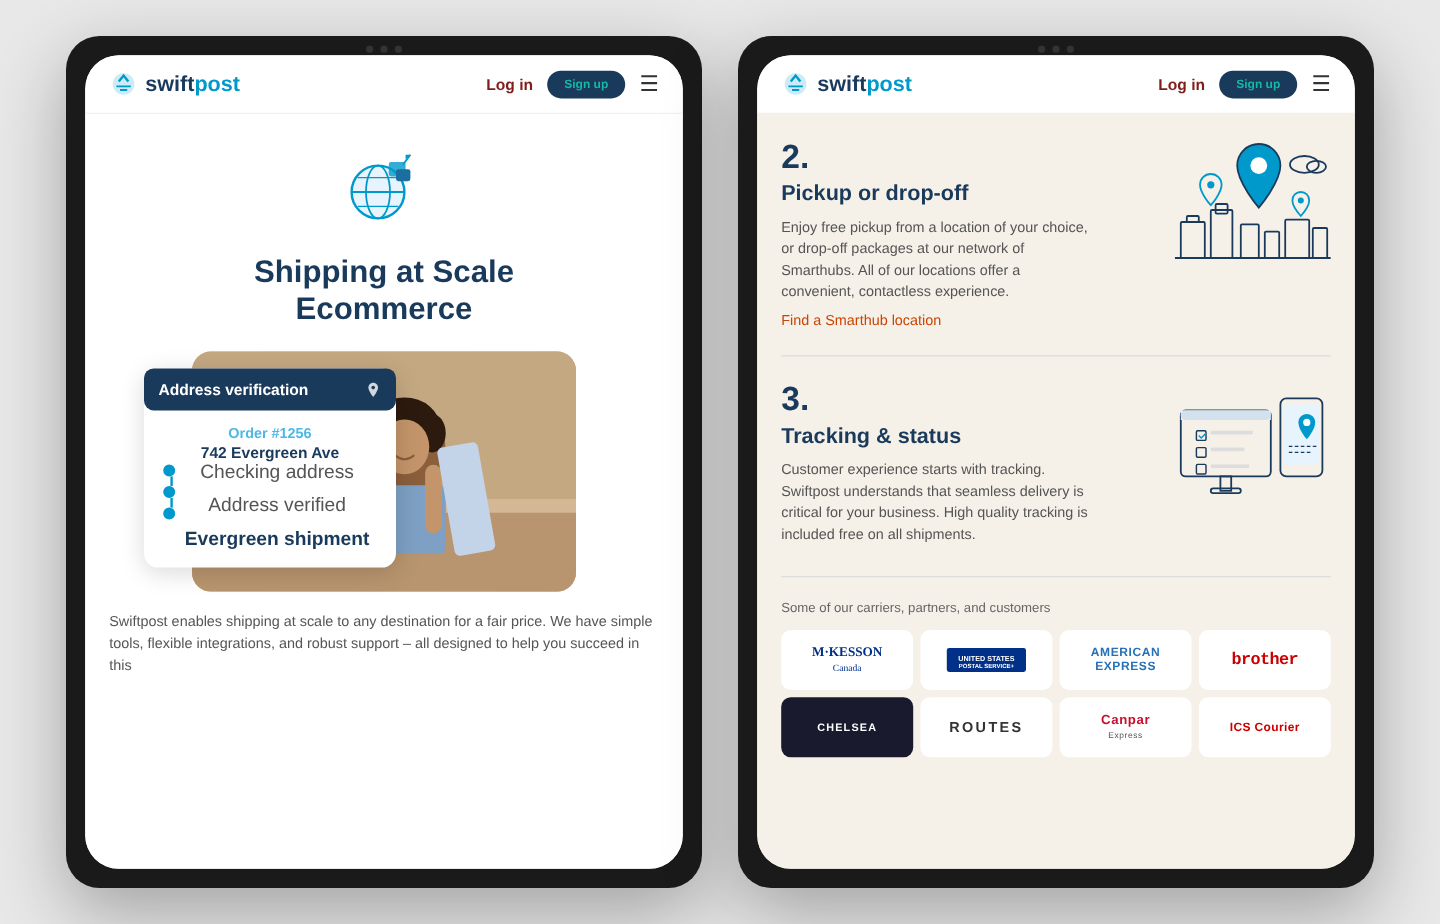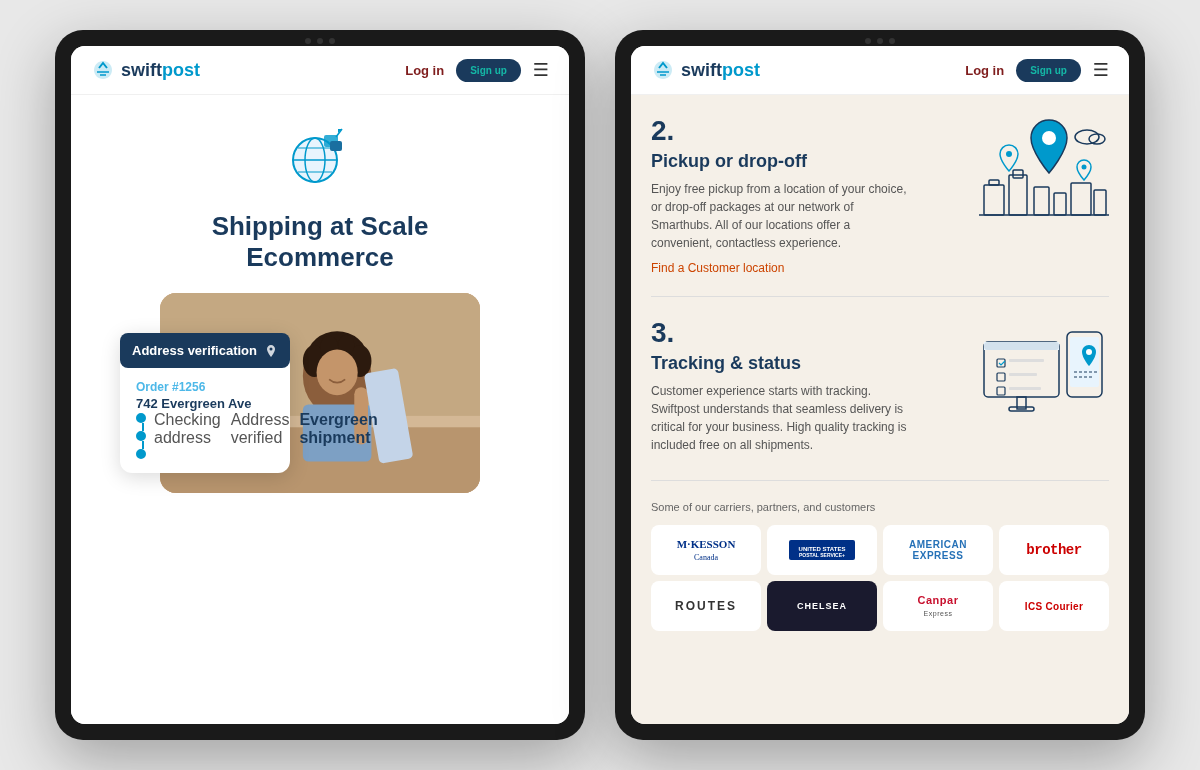--- a/index.html
+++ b/index.html
@@ -20,21 +20,21 @@
       background: #1a1a1a;
       border-radius: 28px;
       padding: 16px;
       box-shadow: 0 20px 60px rgba(0,0,0,0.3);
       position: relative;
       width: 530px;
       height: 710px;
     }
     .tablet-screen {
       background: white;
-      border-radius: 14px;
+      border-radius: 28px;
       overflow: hidden;
       width: 100%;
       height: 100%;
       display: flex;
       flex-direction: column;
     }
     .tablet-camera {
       position: absolute;
       top: 8px;
       left: 50%;
@@ -141,21 +141,22 @@
       position: relative;
     }
     .address-card {
       position: absolute;
       left: -40px;
       bottom: 20px;
       background: white;
       border-radius: 12px;
       padding: 14px 16px;
       box-shadow: 0 4px 20px rgba(0,0,0,0.15);
-      width: 170px;
+      width: 210px;
+      text-align: center;
     }
     .address-card-header {
       background: #1a3a5c;
       border-radius: 8px;
       padding: 10px 12px;
       margin: -14px -16px 12px -16px;
       display: flex;
       align-items: center;
       justify-content: space-between;
       color: white;
@@ -206,21 +207,21 @@
       gap: 8px;
     }
     .steps-line-col {
       display: flex;
       flex-direction: column;
       align-items: center;
       padding-top: 2px;
     }
     .steps-text-col {
       display: flex;
-      flex-direction: row;
+      flex-direction: column;
       gap: 10px;
     }
 
     .body-text {
       margin-top: 16px;
       font-size: 12px;
       color: #555;
       line-height: 1.5;
     }
 
@@ -407,20 +408,21 @@
             </div>
             <div class="steps-text-col">
               <div class="step-label">Checking address</div>
               <div class="step-label">Address verified</div>
               <div class="step-label bold">Evergreen shipment</div>
             </div>
           </div>
         </div>
       </div>
 
+      <div class="body-text">Swiftpost enables shipping at scale to any destination for a fair price. We have simple tools, flexible integrations, and robust support – all designed to help you succeed in this</div>
     </div>
   </div>
 </div>
 
 <div class="tablet">
   <div class="tablet-camera">
     <div class="tablet-dot"></div>
     <div class="tablet-dot"></div>
     <div class="tablet-dot"></div>
   </div>
@@ -443,21 +445,21 @@
       </div>
     </div>
 
     <div class="right-screen">
 
       <div class="feature-section">
         <div class="feature-content">
           <div class="section-number">2.</div>
           <div class="section-title">Pickup or drop-off</div>
           <div class="section-desc">Enjoy free pickup from a location of your choice, or drop-off packages at our network of Smarthubs. All of our locations offer a convenient, contactless experience.</div>
-          <span class="section-link">Find a Customer location</span>
+          <span class="section-link">Find a Smarthub location</span>
         </div>
         <div class="feature-icon">
           <svg width="130" height="110" viewBox="0 0 130 110">
 
             <rect x="5" y="70" width="20" height="30" rx="1" fill="none" stroke="#1a3a5c" stroke-width="1.5"></rect>
             <rect x="10" y="65" width="10" height="5" rx="1" fill="none" stroke="#1a3a5c" stroke-width="1.5"></rect>
             <rect x="30" y="60" width="18" height="40" rx="1" fill="none" stroke="#1a3a5c" stroke-width="1.5"></rect>
             <rect x="34" y="55" width="10" height="8" rx="1" fill="none" stroke="#1a3a5c" stroke-width="1.5"></rect>
             <rect x="55" y="72" width="15" height="28" rx="1" fill="none" stroke="#1a3a5c" stroke-width="1.5"></rect>
             <rect x="75" y="78" width="12" height="22" rx="1" fill="none" stroke="#1a3a5c" stroke-width="1.5"></rect>
@@ -535,26 +537,26 @@
           </div>
 
           <div class="partner-logo">
             <span style="font-weight: 800; font-size: 10px; color: #2671b7; letter-spacing: 0.5px;">AMERICAN<br>EXPRESS</span>
           </div>
 
           <div class="partner-logo">
             <span style="font-family: Liberation Mono, monospace; font-weight: 900; font-size: 14px; color: #cc0000; letter-spacing: -0.5px;">brother</span>
           </div>
 
-          <div class="partner-logo">
-            <span style="font-weight: 700; font-size: 12px; color: #333; letter-spacing: 2px;">ROUTES</span>
-          </div>
-
           <div class="partner-logo" style="background: #1a1a2e;">
             <span style="font-weight: 900; font-size: 9px; color: white; letter-spacing: 1px;">CHELSEA</span>
+          </div>
+
+          <div class="partner-logo">
+            <span style="font-weight: 700; font-size: 12px; color: #333; letter-spacing: 2px;">ROUTES</span>
           </div>
 
           <div class="partner-logo">
             <span style="font-weight: 800; font-size: 11px; color: #c8102e; letter-spacing: 0.5px;">Canpar<br><span style="font-size:7px; font-weight:400; color:#555">Express</span></span>
           </div>
 
           <div class="partner-logo">
             <span style="font-weight: 800; font-size: 10px; color: #cc0000; letter-spacing: 0.3px;">ICS Courier</span>
           </div>
         </div>

